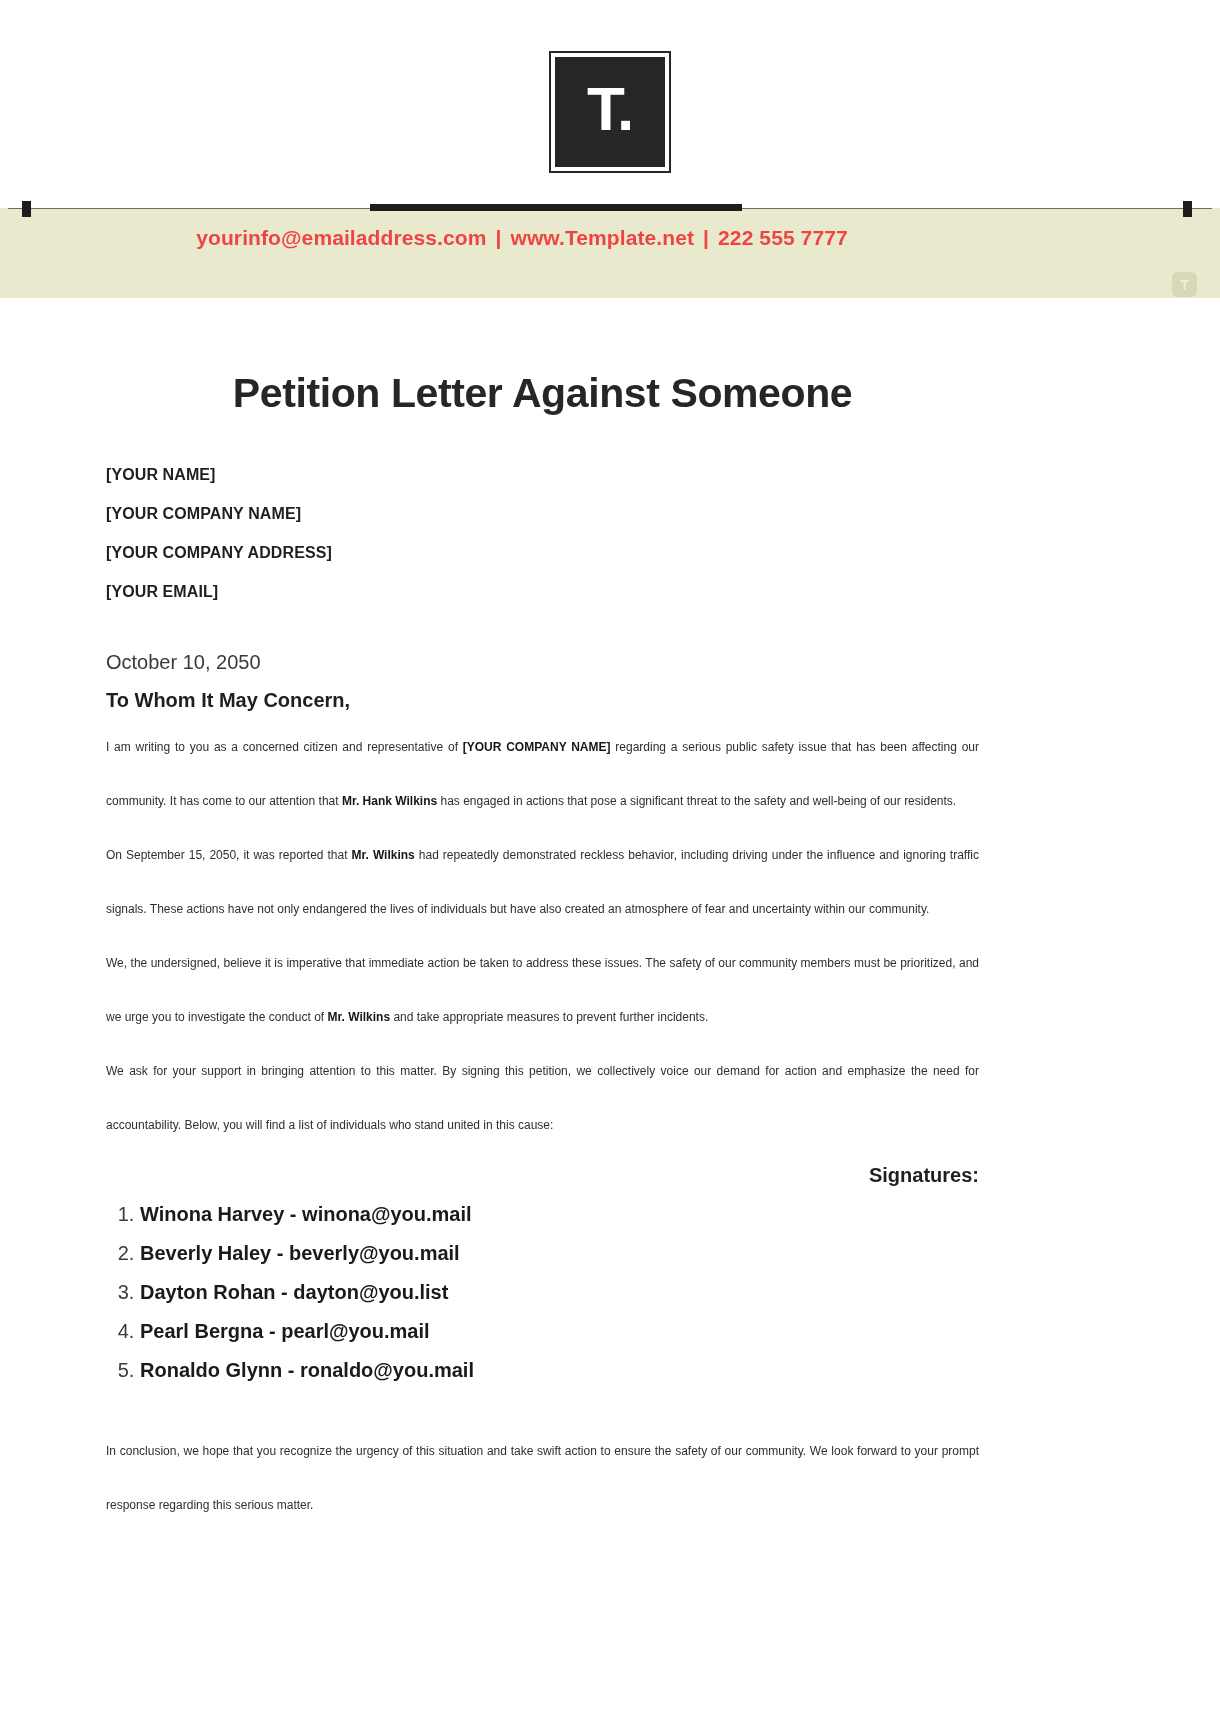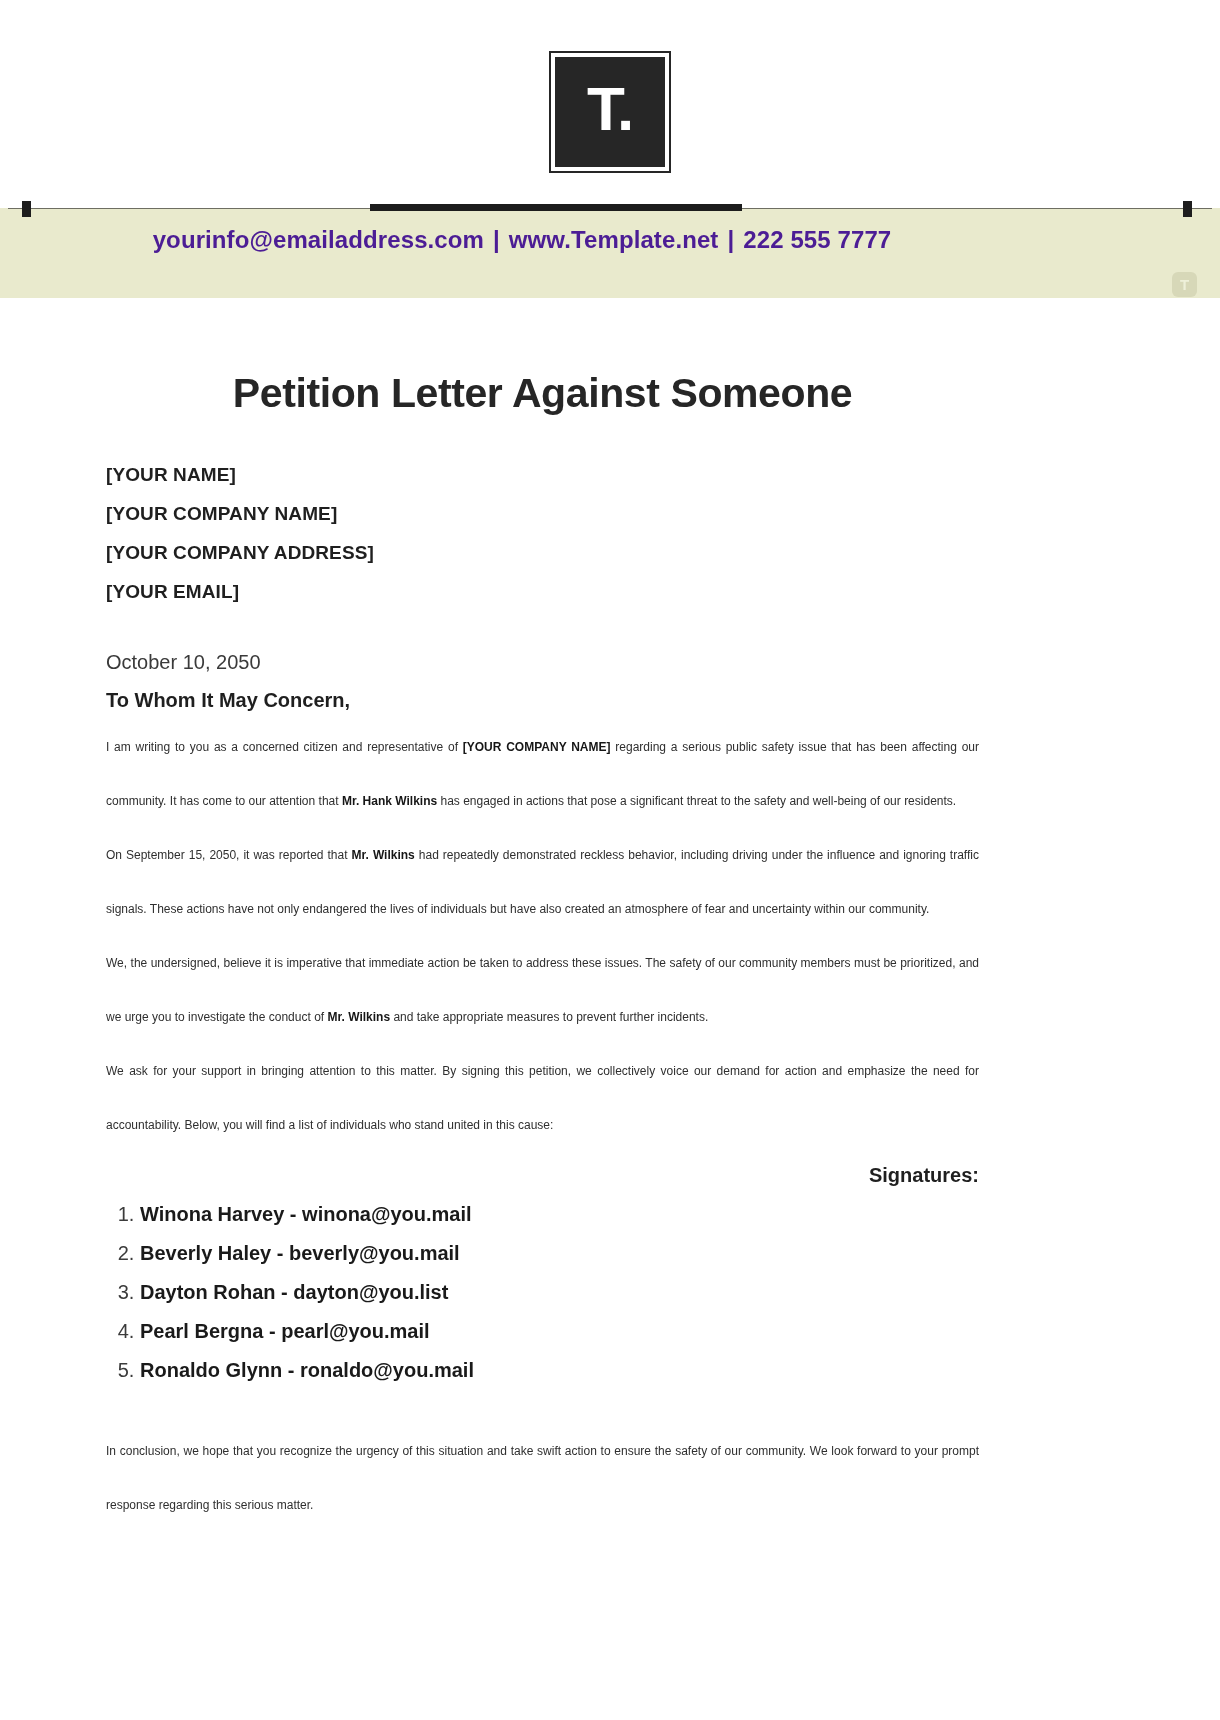--- a/index.html
+++ b/index.html
@@ -77,23 +77,23 @@
   }
   .band-tick.left  { left: 22px; }
   .band-tick.right { left: 1183px; }
 
   .contact-line {
     position: absolute;
     top: 226px;
     left: 0;
     width: 1044px;
     text-align: center;
-    font-size: 24px;
-    font-weight: bold;
-    color: #4c1d95;
+    font-size: 21px;
+    font-weight: bold;
+    color: #ef4444;
     letter-spacing: 0.1px;
   }
   .contact-sep {
     display: inline-block;
     padding: 0 9px;
     font-weight: bold;
   }
 
   .watermark {
     position: absolute;
@@ -125,21 +125,21 @@
     font-size: 41px;
     font-weight: bold;
     color: #262626;
     letter-spacing: -0.4px;
     margin-top: 72px;
     margin-bottom: 0;
   }
 
   .sender-block { margin-top: 38px; }
   .sender-line {
-    font-size: 19px;
+    font-size: 16px;
     font-weight: bold;
     color: #1f1f1f;
     line-height: 39px;
     letter-spacing: 0.1px;
   }
 
   .date-line {
     margin-top: 32px;
     font-size: 20px;
     color: #3a3a3a;

